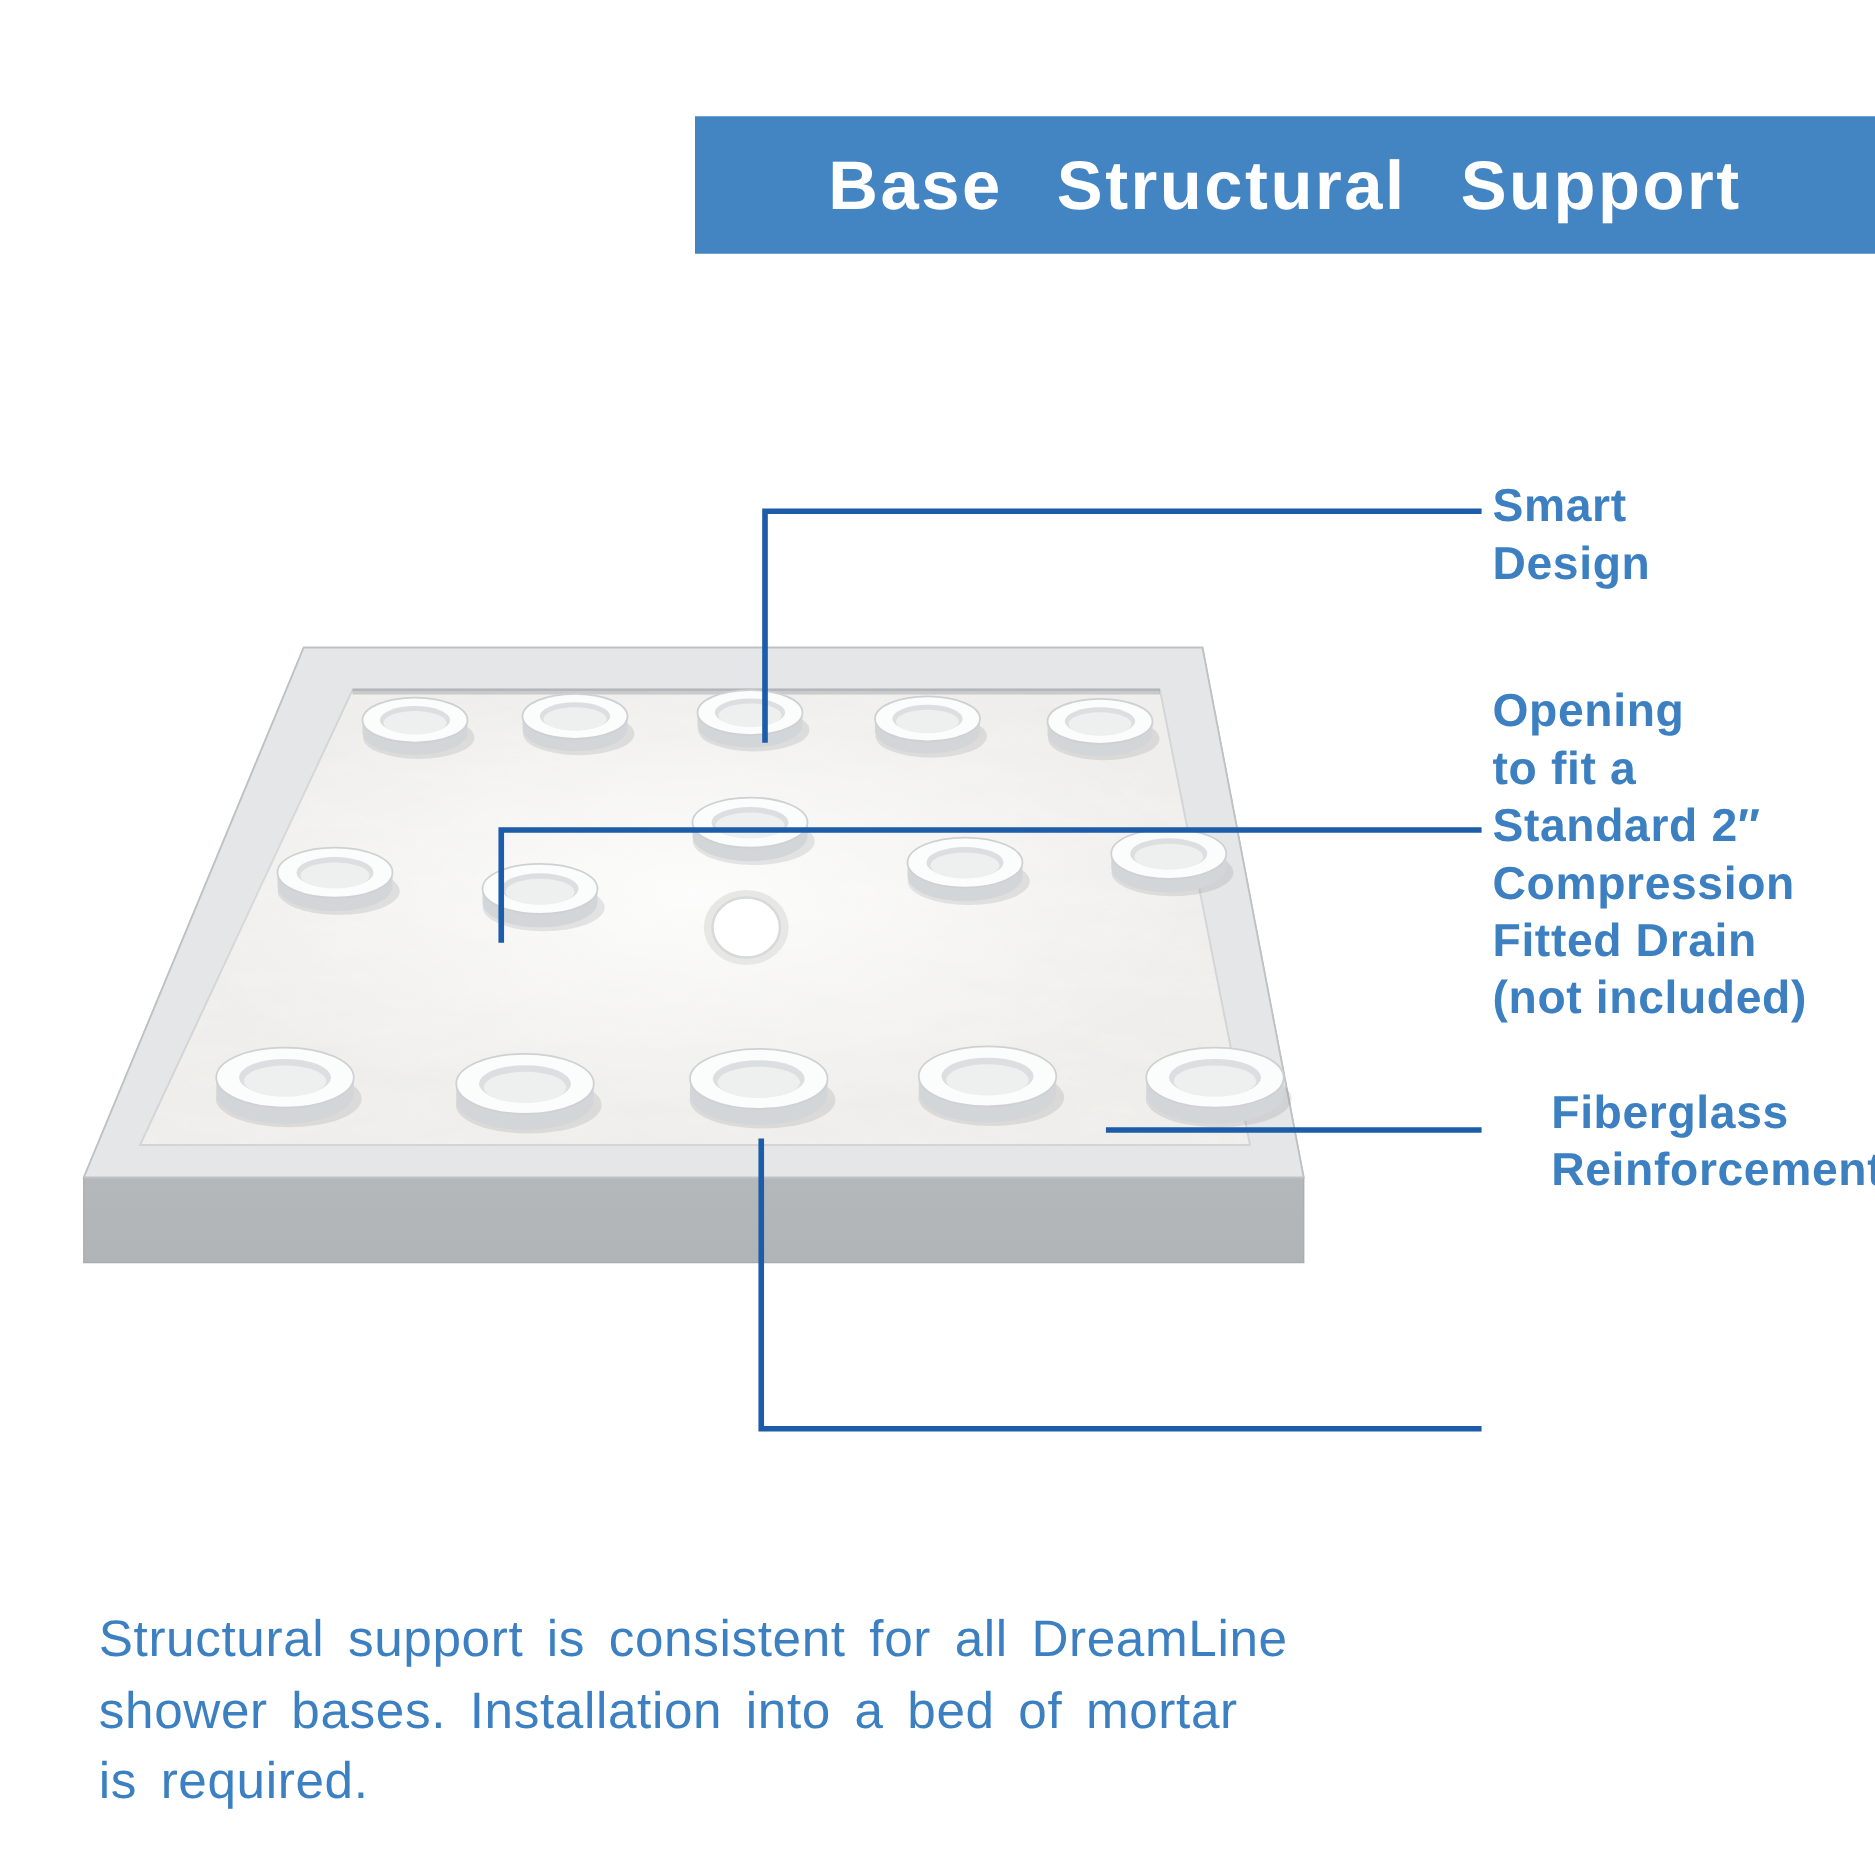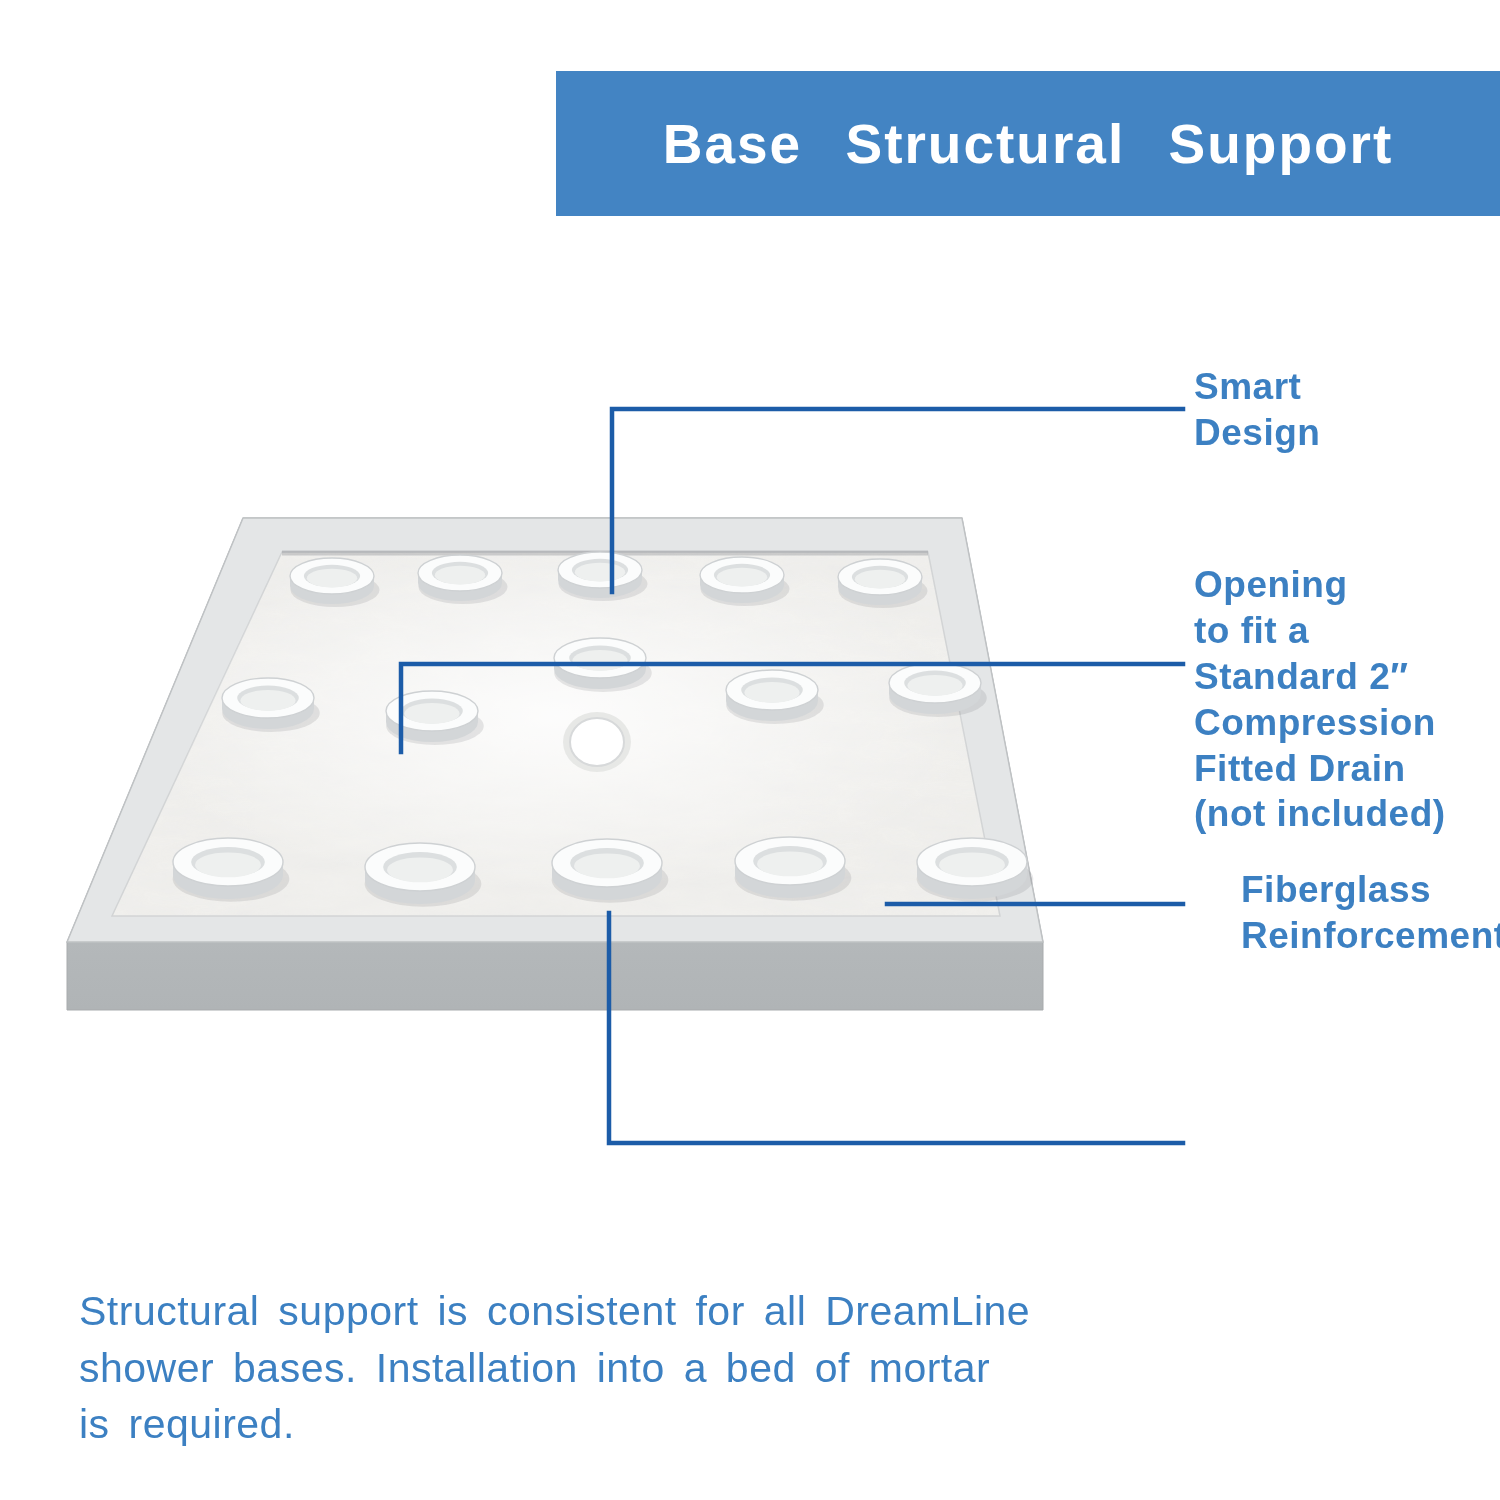--- a/index.html
+++ b/index.html
@@ -1,25 +1,25 @@
 <!DOCTYPE html>
 <html><head>
 <meta charset="utf-8">
 <style>
   html,body{margin:0;padding:0;background:#ffffff;}
   #canvas{position:relative;width:1500px;height:1500px;background:#ffffff;font-family:"Liberation Sans",sans-serif;overflow:hidden;}
 
   
-  #banner{position:absolute;left:556px;top:71px;width:944px;height:145px;background:#4384c3;display:flex;align-items:center;justify-content:center;}
+  #banner{position:absolute;left:556px;top:93px;width:944px;height:110px;background:#4384c3;display:flex;align-items:center;justify-content:center;}
   #banner .title{color:#ffffff;font-size:55px;font-weight:700;letter-spacing:2px;word-spacing:26px;white-space:nowrap;}
 
   
   .callout-label{position:absolute;left:1194px;color:#3c80c2;font-size:37px;font-weight:700;line-height:1.24;white-space:pre-line;letter-spacing:0.5px;}
-  #callout-smart{top:364px;}
-  #callout-drain{top:562px;}
+  #callout-smart{top:382px;}
+  #callout-drain{top:546px;}
   #callout-fiber{top:867px;margin-left:47px;}
   #callout-pvc{top:1037px;}
 
   
   #footer-note{position:absolute;left:79px;top:1283px;color:#3c80c2;font-size:41px;font-weight:400;line-height:1.38;white-space:pre-line;word-spacing:7px;letter-spacing:0.5px;}
 
   
   #lines-overlay{position:absolute;left:0;top:0;width:1500px;height:1500px;pointer-events:none;}
   #lines-overlay polyline{fill:none;stroke:#1c5ca8;stroke-width:4.5;stroke-linecap:square;}
 

